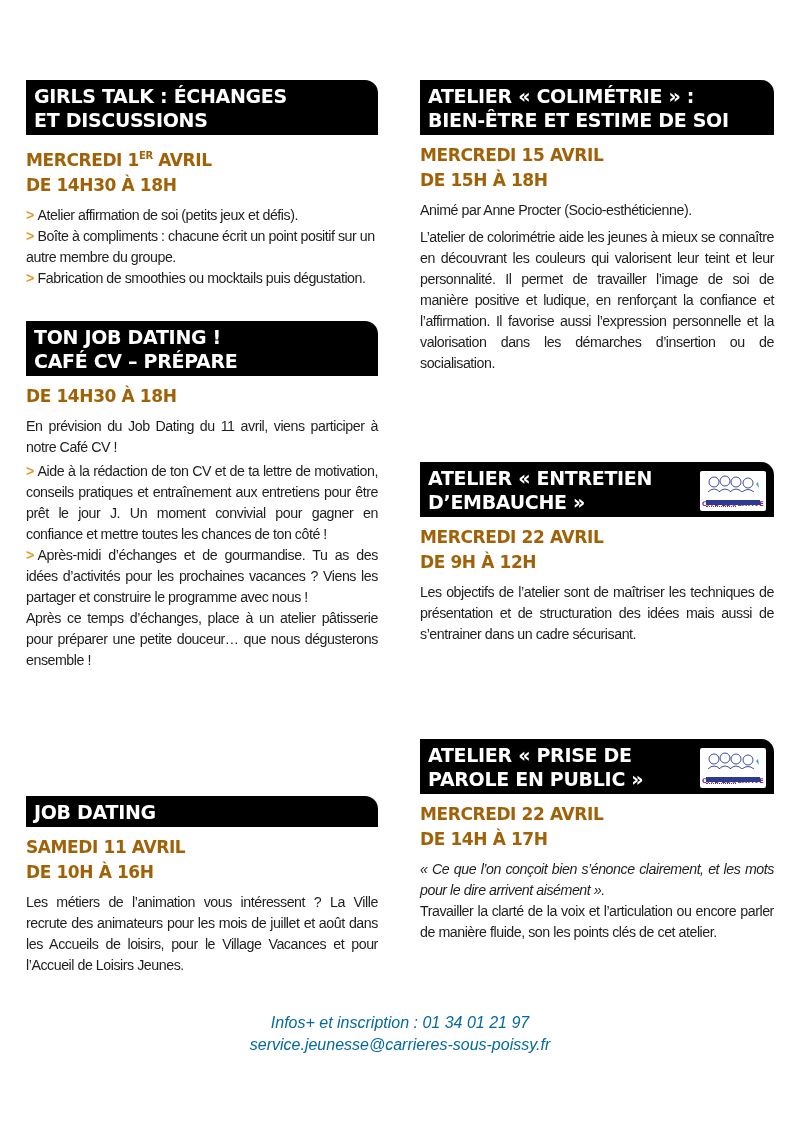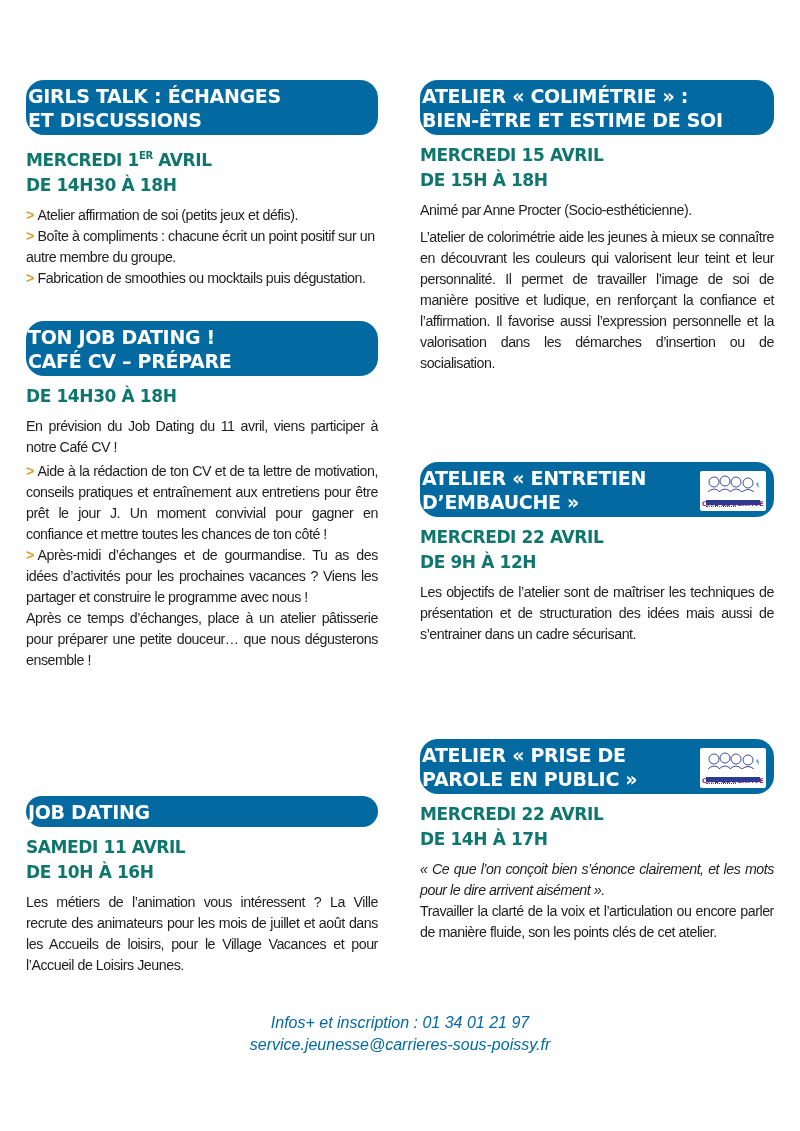--- a/index.html
+++ b/index.html
@@ -7,31 +7,30 @@
   body { position: relative; font-family: "Liberation Sans", sans-serif; color: #1e1e1e; }
 
   .col { position: absolute; }
   .col-left { left: 26px; width: 352px; }
   .col-right { left: 420px; width: 354px; }
 
   .section { position: absolute; left: 0; width: 100%; }
 
   .bar {
     position: relative;
-    background: #0369a1;
+    background: #000000;
     border-top-right-radius: 13px;
     color: #ffffff;
     font-family: "DejaVu Sans", sans-serif;
     font-weight: bold;
     font-size: 19px;
     line-height: 24px;
     letter-spacing: -0.3px;
     text-transform: uppercase;
-    padding: 4px 0 3px 2px;
-    border-radius: 18px;
+    padding: 4px 0 3px 8px;
   }
   .bar .bar-line { display: block; white-space: nowrap; }
 
   .badge {
     position: absolute;
     right: 8px;
     top: 9px;
     width: 66px;
     height: 40px;
     background: #ffffff;
@@ -51,21 +50,21 @@
   .badge .badge-strip {
     position: absolute; left: 6px; right: 6px; top: 29px; height: 5px;
     background: #2c3a8f;
   }
   .badge .badge-dots {
     position: absolute; left: 6px; top: 35px; width: 30px; height: 2px;
     border-top: 1px dotted #7a2a8a;
   }
 
   .date {
-    color: #0f766e;
+    color: #a16207;
     font-family: "DejaVu Sans", sans-serif;
     font-weight: bold;
     font-size: 17px;
     line-height: 25px;
     letter-spacing: -0.4px;
     text-transform: uppercase;
     margin-top: 8px;
   }
   .date .date-line { display: block; white-space: nowrap; }
   .date sup { font-size: 10px; vertical-align: 7px; }

